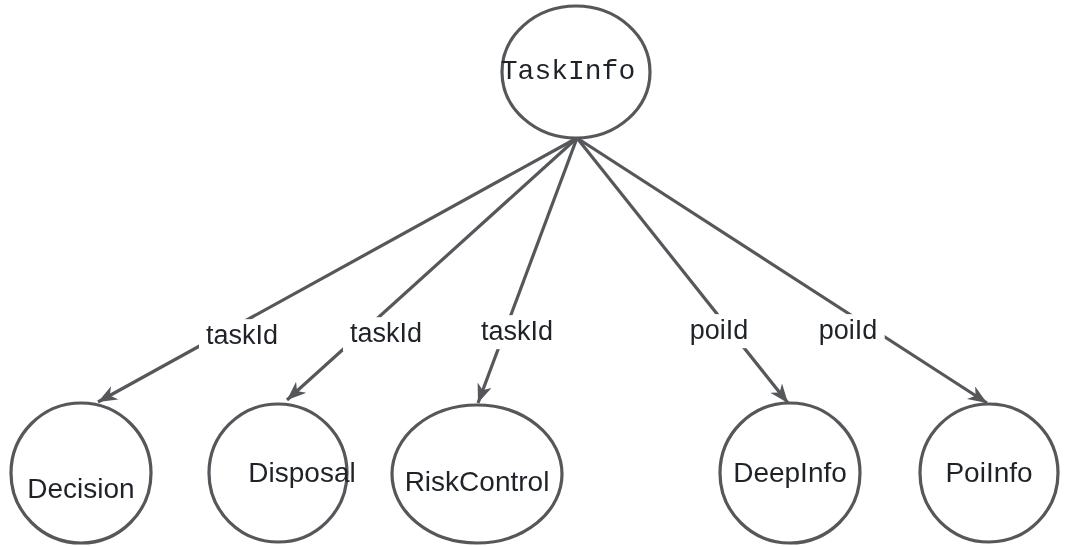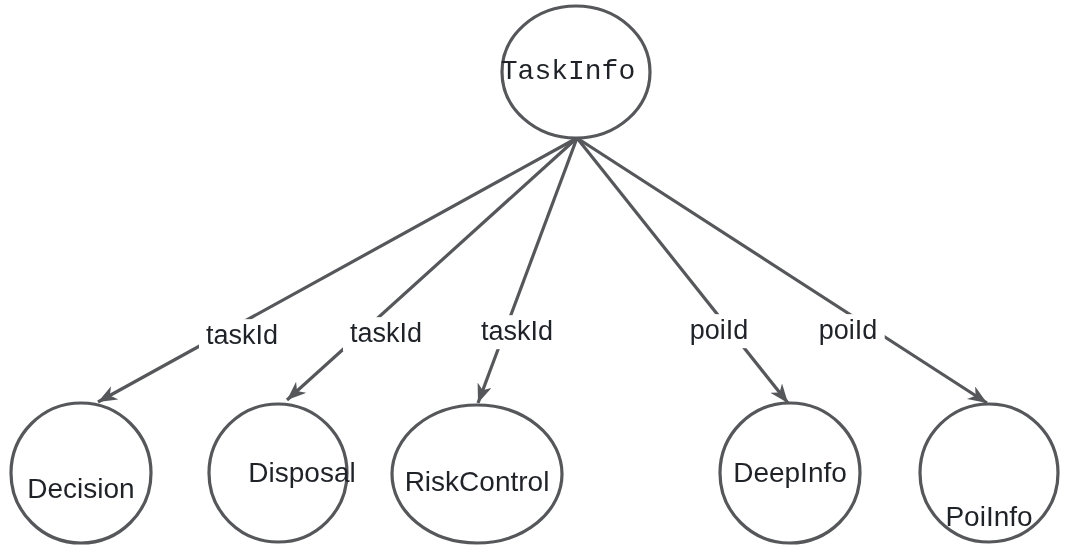--- a/index.html
+++ b/index.html
@@ -86,15 +86,15 @@
   <div class="label edge-label" style="left:386px;top:314px;">taskId</div>
   <div class="label edge-label" style="left:517px;top:312px;">taskId</div>
   <div class="label edge-label" style="left:719px;top:311px;">poiId</div>
   <div class="label edge-label" style="left:848px;top:311px;">poiId</div>
 
   <div class="label node-label" style="left:568px;top:72px;font-family:Liberation Mono, monospace;">TaskInfo</div>
   <div class="label node-label" style="left:81px;top:473px;margin-top:16px;">Decision</div>
   <div class="label node-label" style="left:278px;top:473px;margin-left:24px;">Disposal</div>
   <div class="label node-label" style="left:477px;top:482px;">RiskControl</div>
   <div class="label node-label" style="left:790px;top:473px;">DeepInfo</div>
-  <div class="label node-label" style="left:989px;top:473px;margin-top:44px;">PoiInfo</div>
+  <div class="label node-label" style="left:989px;top:473px;">PoiInfo</div>
 
 </div>
 
 </body></html>

